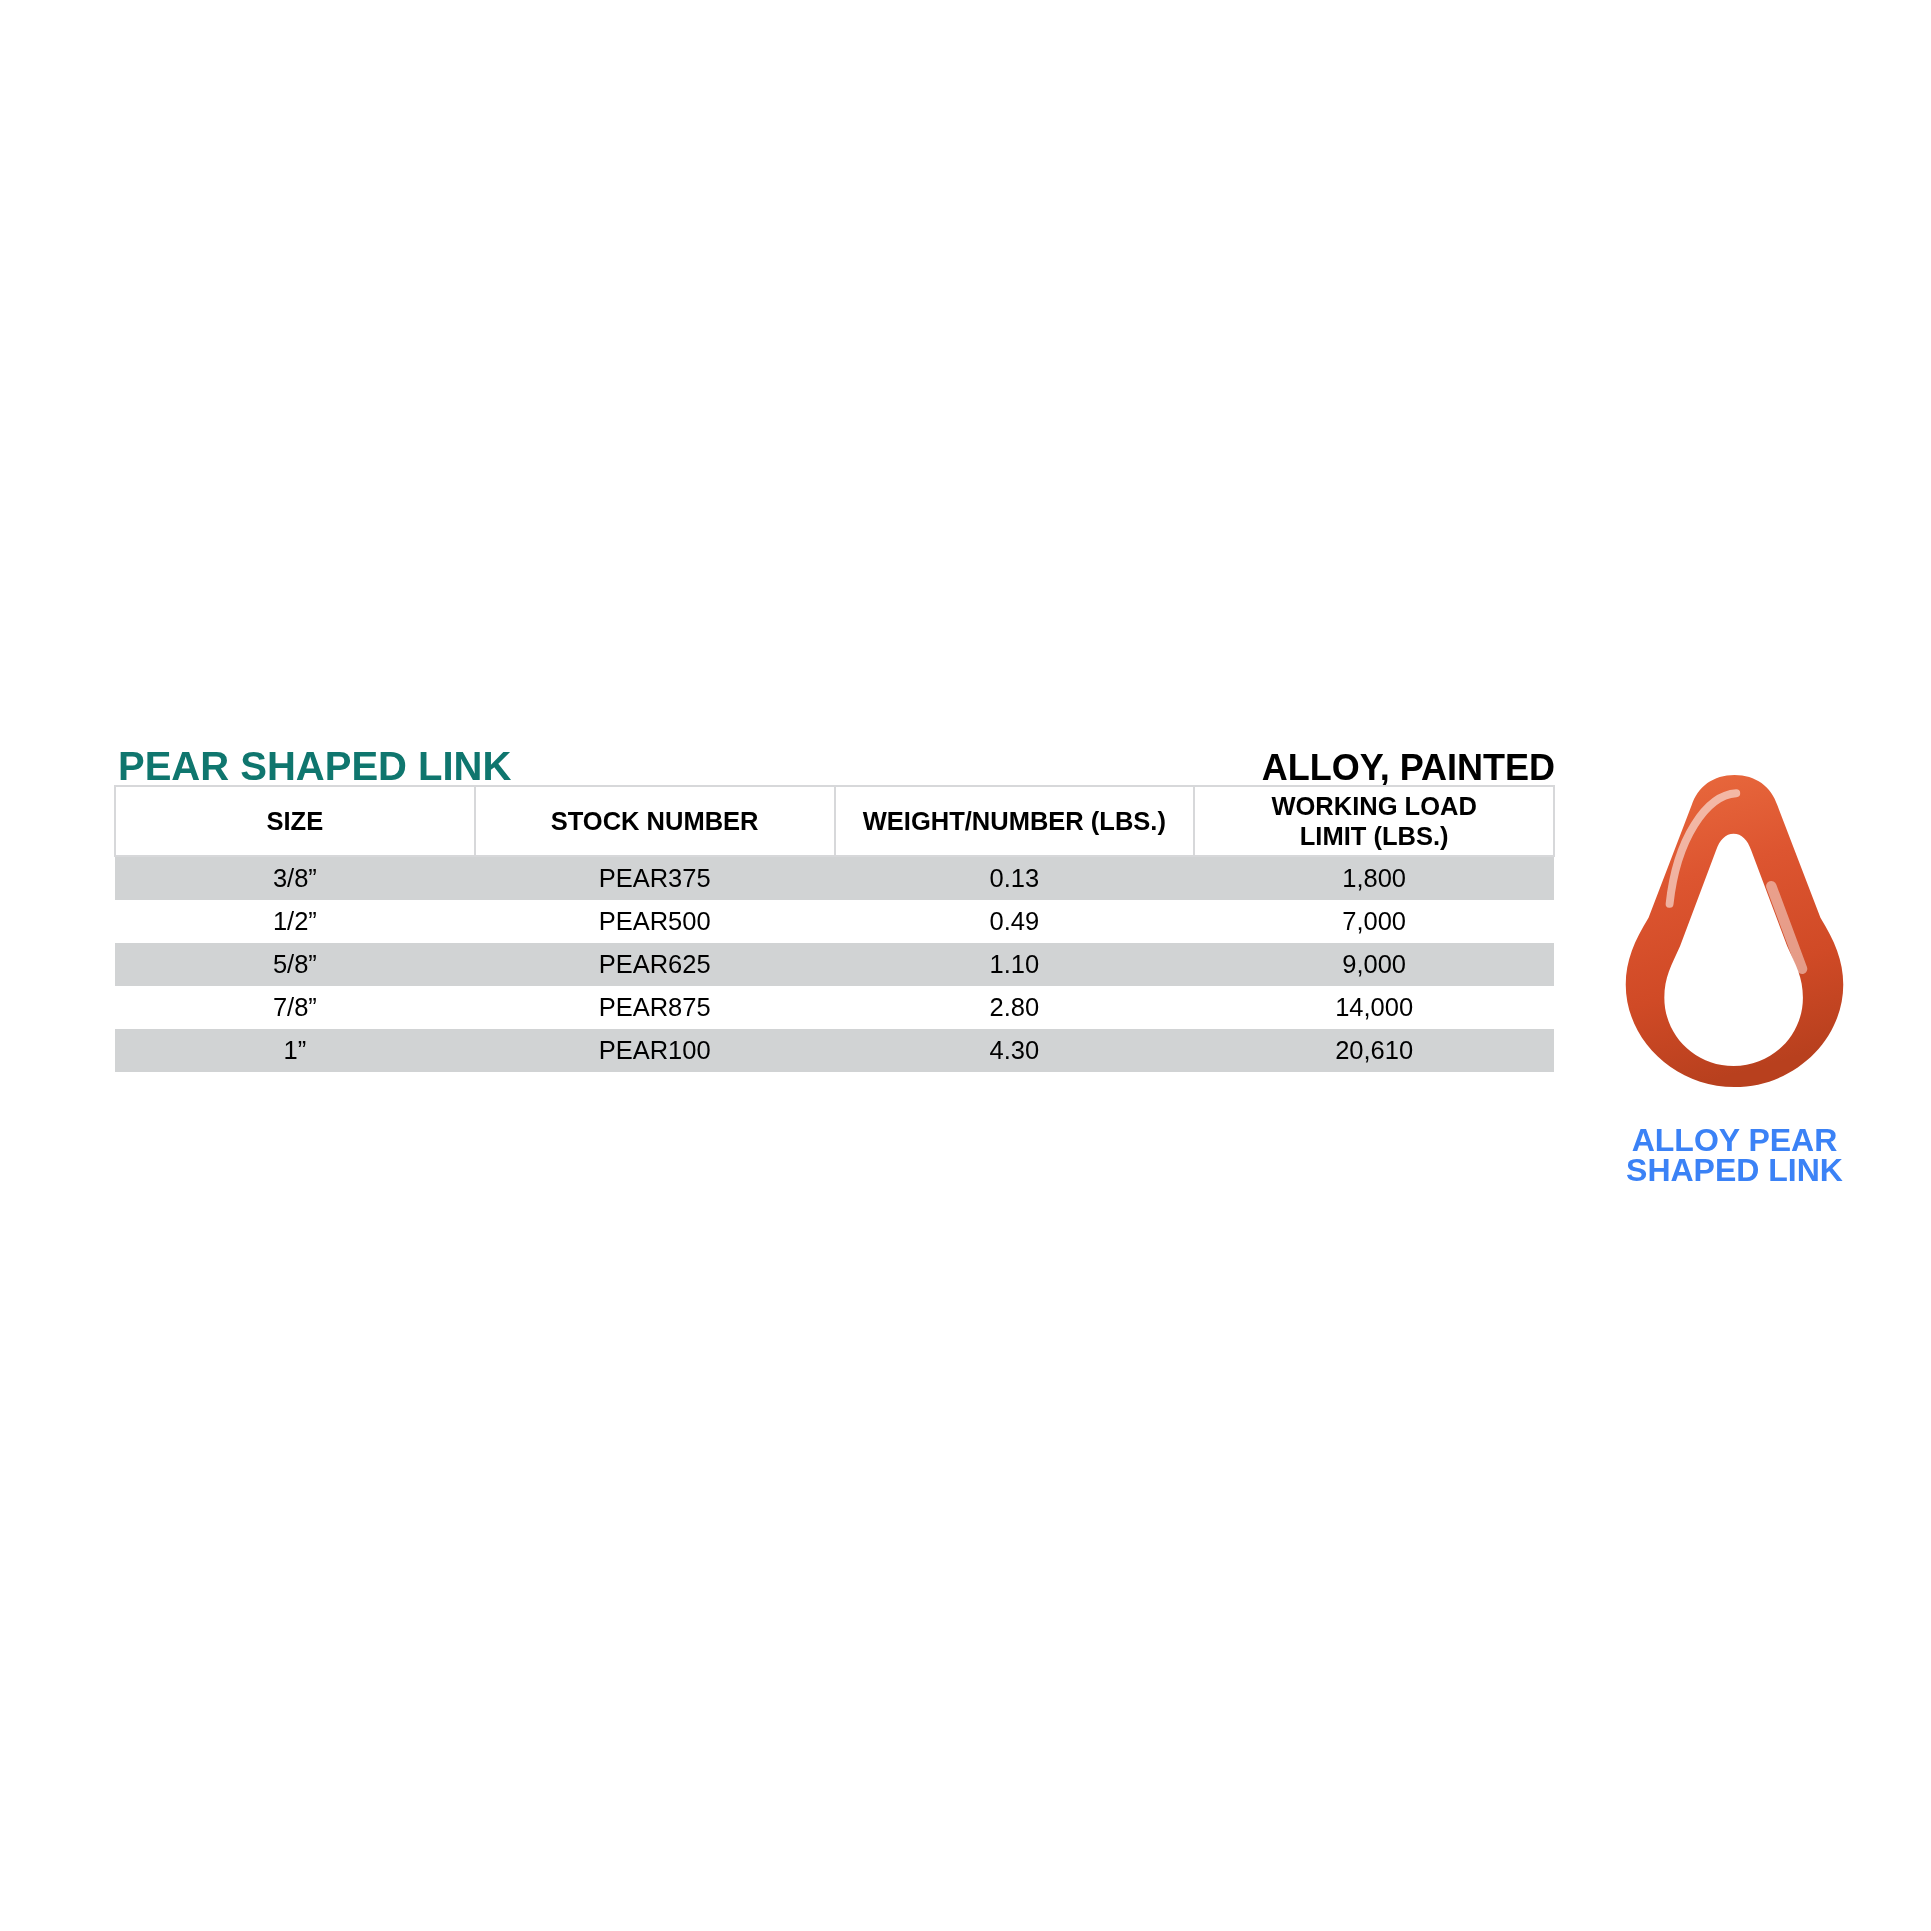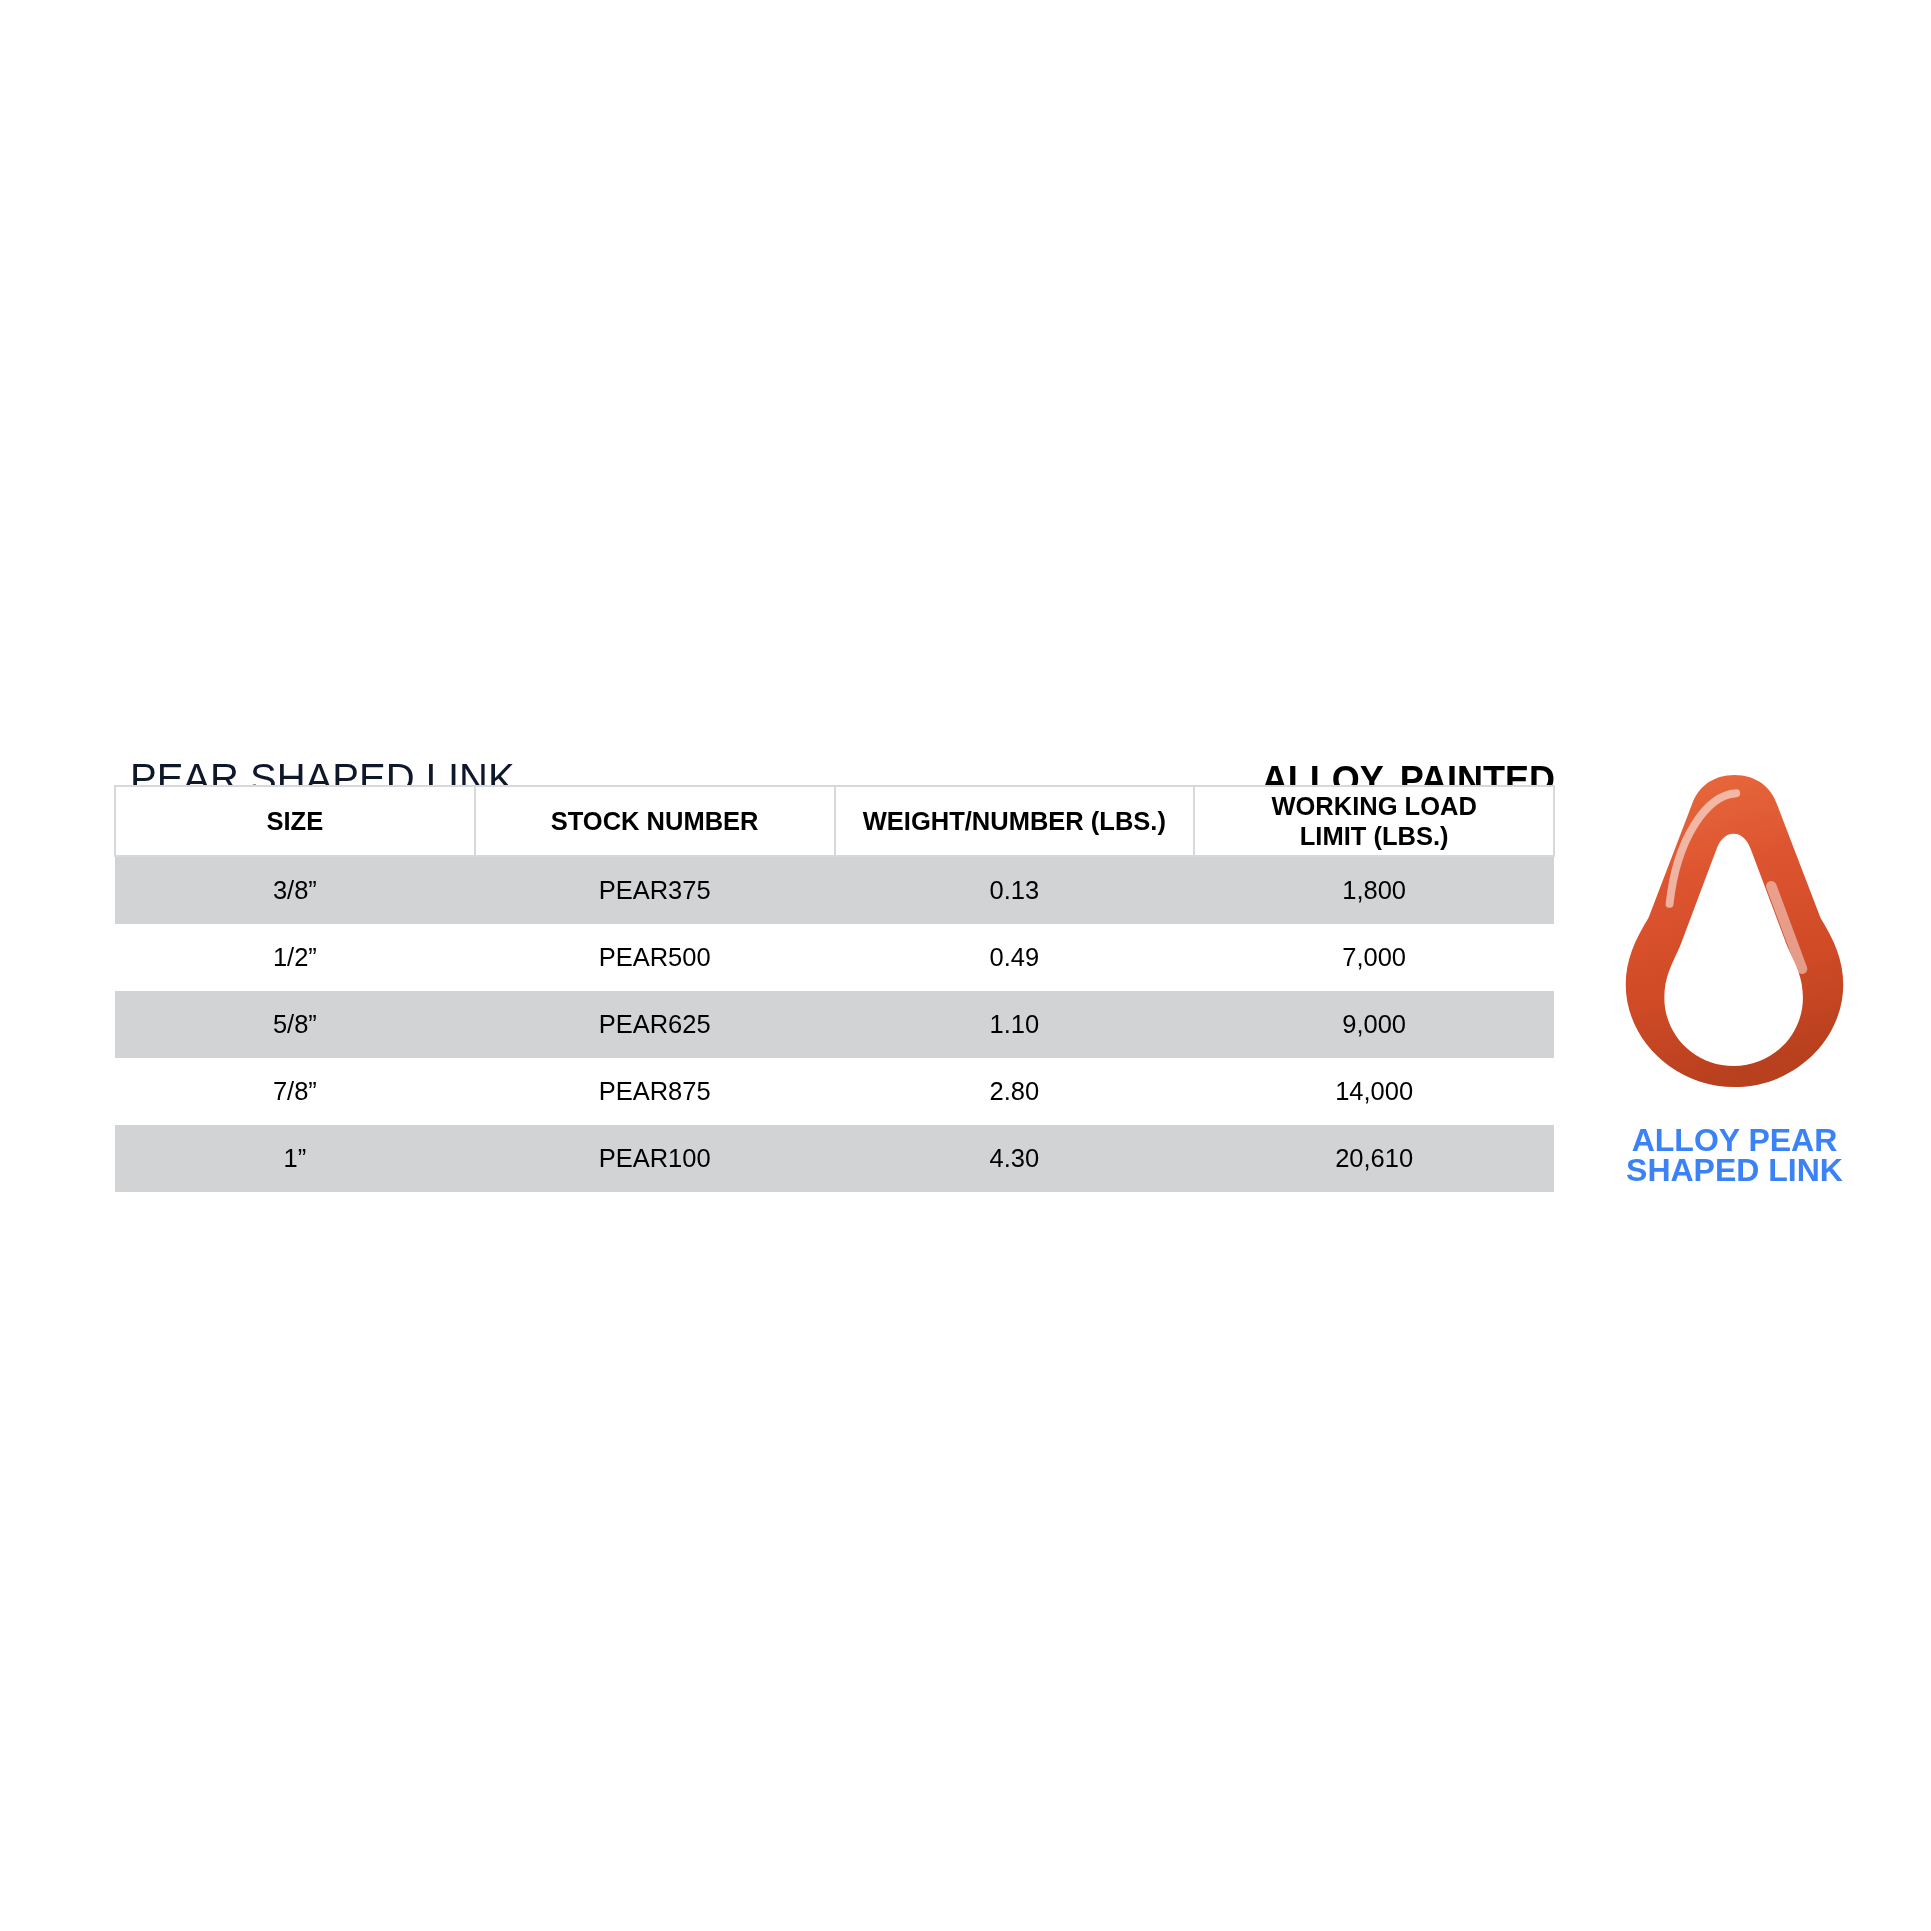--- a/index.html
+++ b/index.html
@@ -19,24 +19,24 @@
   .headline {
     position: absolute;
     left: 114px;
     top: 740px;
     width: 1441px;
     display: flex;
     justify-content: space-between;
     align-items: baseline;
   }
   .page-title {
-    margin: 16px;
+    margin: 4px;
     font-size: 40px;
-    font-weight: normal;
-    color: #0f172a;
+    font-weight: bold;
+    color: #0f766e;
     letter-spacing: 0px;
     line-height: 44px;
   }
   .material-note {
     font-size: 36px;
     font-weight: bold;
     color: #000000;
     line-height: 44px;
   }
   
@@ -64,21 +64,21 @@
   table.spec th .narrow {
     display: inline-block;
     max-width: 263px;
   }
   table.spec td {
     height: 43px;
     font-size: 25.5px;
     color: #000000;
     text-align: center;
     vertical-align: middle;
-    padding: 12px;
+    padding: 0;
     border: none;
   }
   table.spec tbody tr:nth-child(odd)  { background: var(--row-alt, #d1d3d4); }
   table.spec tbody tr:nth-child(even) { background: #ffffff; }
   
   .product {
     position: absolute;
     left: 1622px;
     top: 774px;
     width: 225px;

